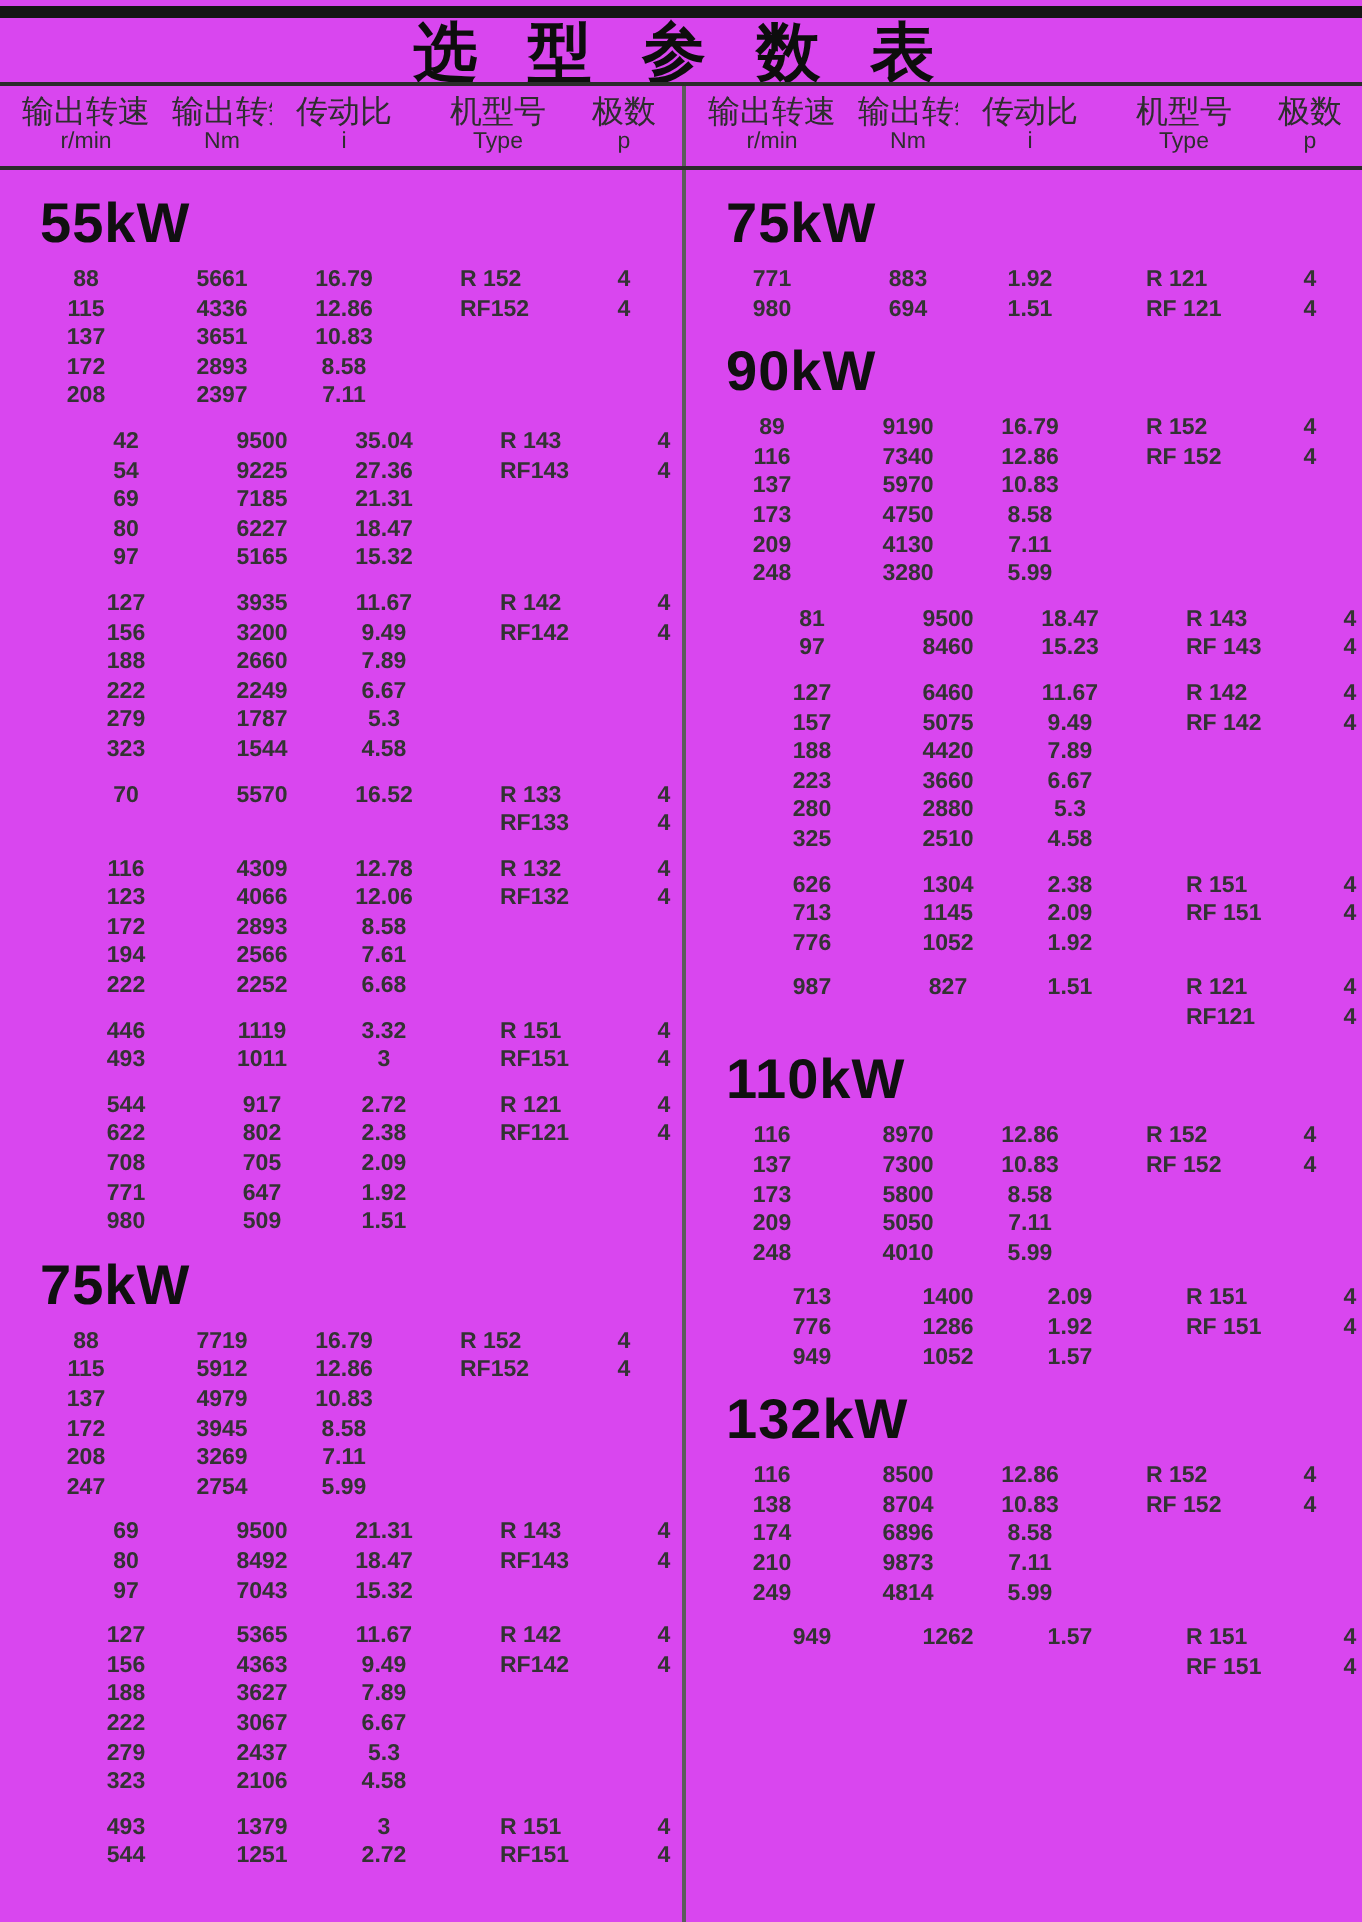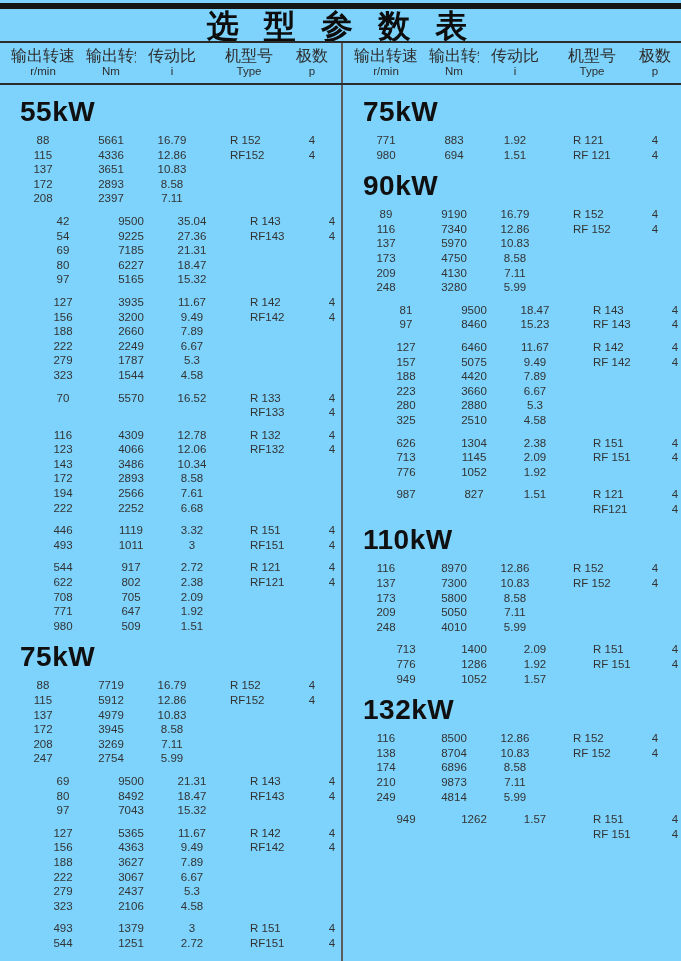--- a/index.html
+++ b/index.html
@@ -1,21 +1,21 @@
 <!DOCTYPE html>
 <html><head>
 <meta charset="utf-8">
 <style>
   * { margin:0; padding:0; box-sizing:border-box; }
   html,body { background:#e8e8e8; }
   .page {
     position:relative;
     width:681px; height:961px;
     margin:0 auto;
-    background:#7dd3fc;
+    background:#d946ef;
     overflow:hidden;
     font-family:"Liberation Sans", sans-serif;
     color:#333;
     display:flex; flex-direction:column;
   }
   .topbar { position:absolute; top:3px; left:0; right:0; height:6px; background:#151515; }
   .title {
     margin-top:11px;
     height:30px; line-height:30px;
     text-align:center;
@@ -40,21 +40,21 @@
             font-family:"DejaVu Sans","Liberation Sans",sans-serif; }
   .hunit  { font-size:11.5px; line-height:15px; text-align:center; color:#2e2e2e; }
 
   .colbody { padding-top:3px; }
   .section-title {
     font-size:28px; line-height:30px; font-weight:bold;
     color:#101010; padding-left:20px;
     margin-top:9px; margin-bottom:6px;
     letter-spacing:0.5px;
   }
-  .group { margin-bottom:0; }
+  .group { margin-bottom:0;font-weight:bold; }
   .group + .group { margin-top:8px;margin-left:20px; }
   .row { height:14.6px; line-height:14.6px; font-size:11.5px; color:#333; }
 </style>
 </head>
 <body>
 
 <div class="page">
   <div class="topbar"></div>
   <div class="title">选 型 参 数 表</div>
   <div class="rule"></div>
@@ -259,27 +259,20 @@
               <div class="cell">4</div>
             </div>
             <div class="grid row">
               <div class="cell">123</div>
               <div class="cell">4066</div>
               <div class="cell">12.06</div>
               <div class="cell type">RF132</div>
               <div class="cell">4</div>
             </div>
             <div class="grid row">
-              <div class="cell">143</div>
-              <div class="cell">3486</div>
-              <div class="cell">10.34</div>
-              <div class="cell type"></div>
-              <div class="cell"></div>
-            </div>
-            <div class="grid row">
               <div class="cell">172</div>
               <div class="cell">2893</div>
               <div class="cell">8.58</div>
               <div class="cell type"></div>
               <div class="cell"></div>
             </div>
             <div class="grid row">
               <div class="cell">194</div>
               <div class="cell">2566</div>
               <div class="cell">7.61</div>

